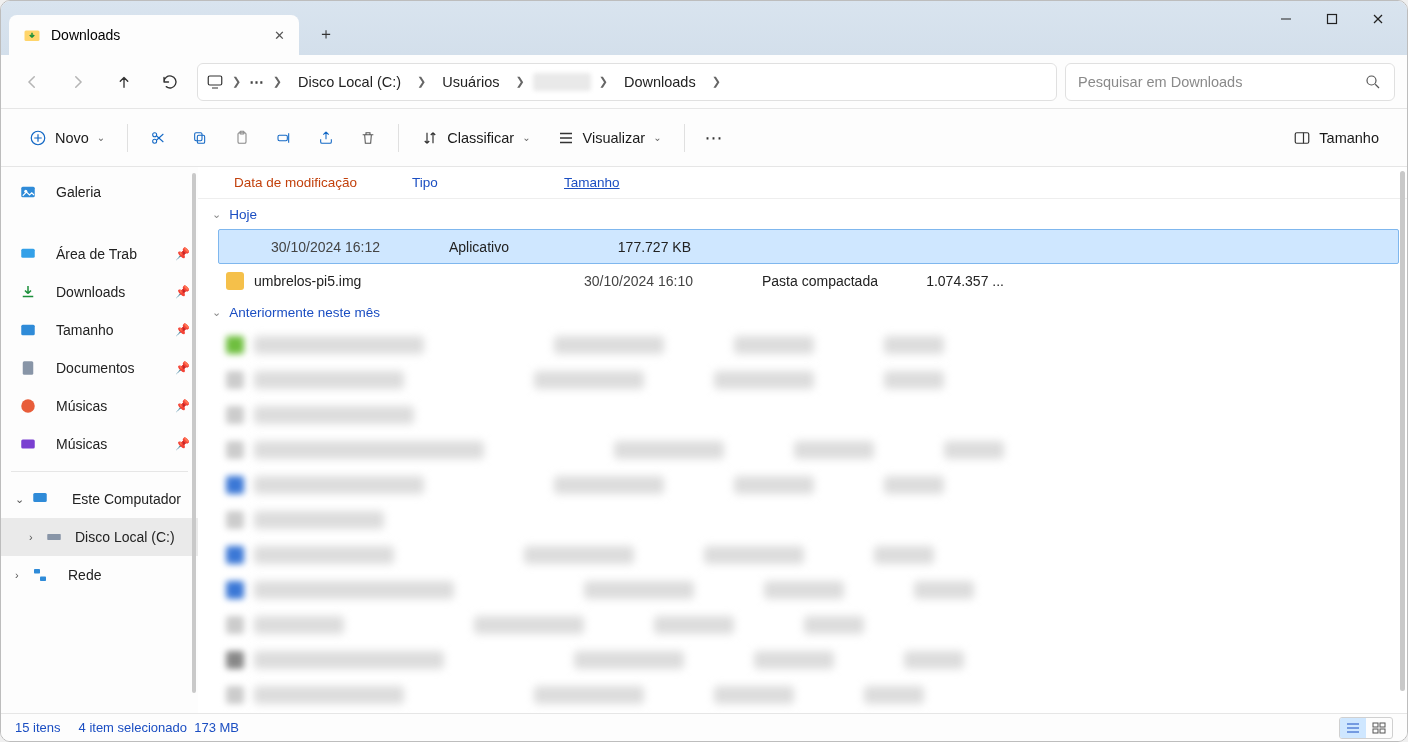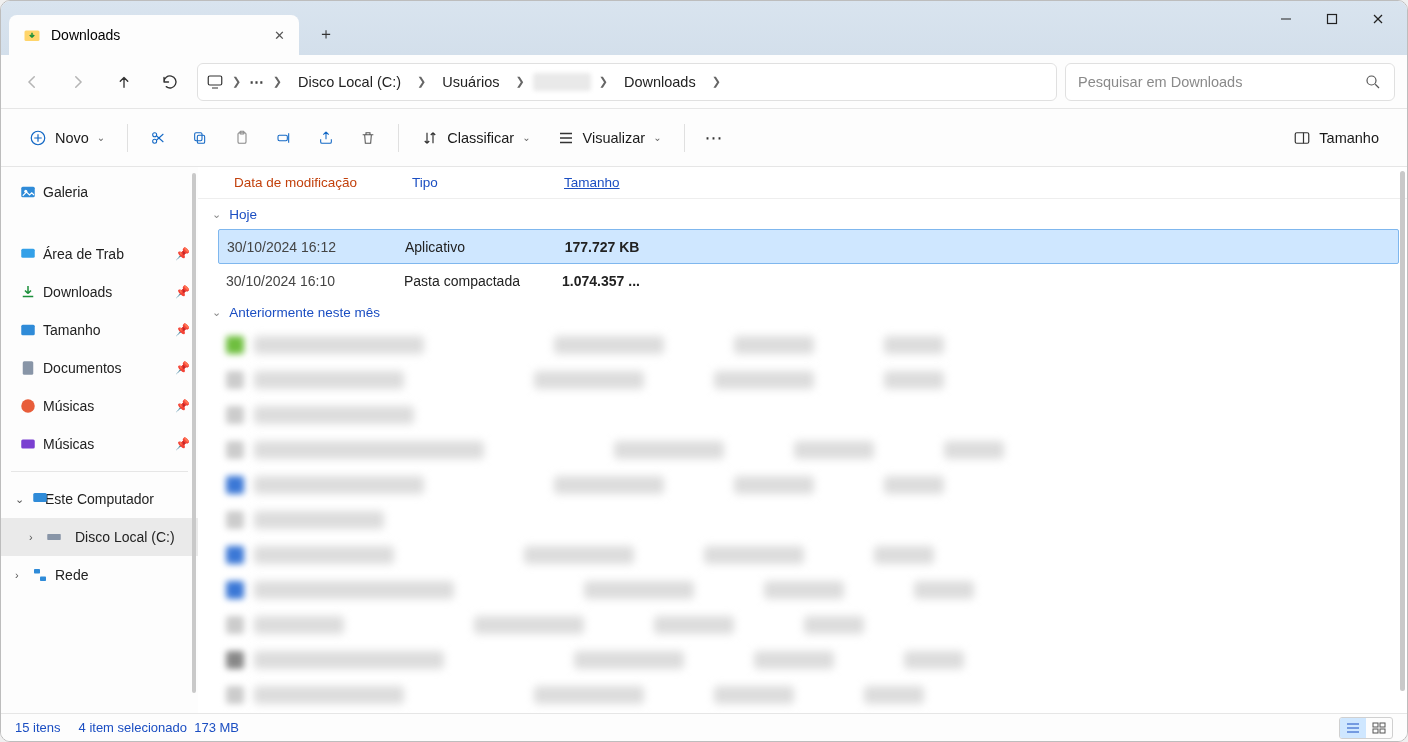--- a/index.html
+++ b/index.html
@@ -128,21 +128,21 @@
   font-size: 14px;
   color: #222;
   position: relative;
 }
 .sidebar-scrollline {
   position: absolute; right: 2px; top: 0; bottom: 0; width: 4px;
   background: #c9c9c9; border-radius: 2px;
 }
 .sb-item {
   height: 38px; display: flex; align-items: center;
-  padding-left: 42px; gap: 10px;
+  padding-left: 55px; gap: 10px;
   position: relative;
   white-space: nowrap; overflow: hidden;
 }
 .sb-item.indent { padding-left: 54px; }
 .sb-item .pin { position: absolute; right: 8px; color: #aaa; font-size: 12px; }
 .sb-item.selected { background: #eaeaea; }
 .sb-item .expander {
   position: absolute; left: 14px; font-size: 11px; color: #555;
 }
 .sb-gap { height: 24px; }
@@ -180,23 +180,23 @@
 }
 .file-row.selected {
   background: #cfe7ff;
   border: 1px solid #7fb7ee;
   border-radius: 2px;
   margin: 0 8px 0 20px;
   padding-left: 8px;
 }
 .file-row .fname { width: 314px; display: flex; align-items: center; gap: 10px; overflow: hidden; }
 .file-row.selected .fname { width: 314px; }
-.file-row .fdate { width: 178px; color: #444; }
+.file-row .fdate { width: 178px; color: #444; margin-left: 44px; }
 .file-row .ftype { width: 152px; }
-.file-row .fsize { width: 90px; text-align: center; font-weight: bold; }
+.file-row .fsize { width: 90px; text-align: right; }
 
 .file-icon {
   width: 18px; height: 18px; border-radius: 3px; flex-shrink: 0;
 }
 
 
 .blur-row {
   height: 37px; display: flex; align-items: center;
   padding-left: 28px; gap: 0;
 }
@@ -489,21 +489,21 @@
         <span class="pin">📌</span>
       </div>
       <div class="sb-sep"></div>
       <div class="sb-item">
         <span class="expander">⌄</span>
         <span class="ic" style="position:absolute;left:30px">
             <svg viewBox="0 0 24 24">
               <rect x="3" y="4" width="18" height="12" rx="2" fill="#2f8bd8"></rect>
             </svg>
           </span>
-        <span style="margin-left:2px">Este Computador</span>
+        <span style="margin-left:16px">Este Computador</span>
       </div>
       <div class="sb-item indent selected">
         <span class="expander" style="left:28px">›</span>
         <span class="ic" style="position:absolute;left:44px">
             <svg viewBox="0 0 24 24">
               <rect x="3" y="8" width="18" height="8" rx="1" fill="#8895a7"></rect>
             </svg>
           </span>
         <span style="margin-left:20px">Disco Local (C:)</span>
       </div>
@@ -532,20 +532,24 @@
         <span>Hoje</span>
       </div>
 
       <div class="file-row selected">
         <div class="fdate">30/10/2024 16:12</div>
         <div class="ftype">Aplicativo</div>
         <div class="fsize">177.727 KB</div>
       </div>
 
       <div class="file-row">
+        <div class="fname">
+          <span class="file-icon" style="background:#f5c04a"></span>
+          <span>umbrelos-pi5.img</span>
+        </div>
         <div class="fdate">30/10/2024 16:10</div>
         <div class="ftype">Pasta compactada</div>
         <div class="fsize">1.074.357 ...</div>
       </div>
 
       <div class="group-header">
         <span style="color:#888;font-size:11px">⌄</span>
         <span>Anteriormente neste mês</span>
       </div>
 

